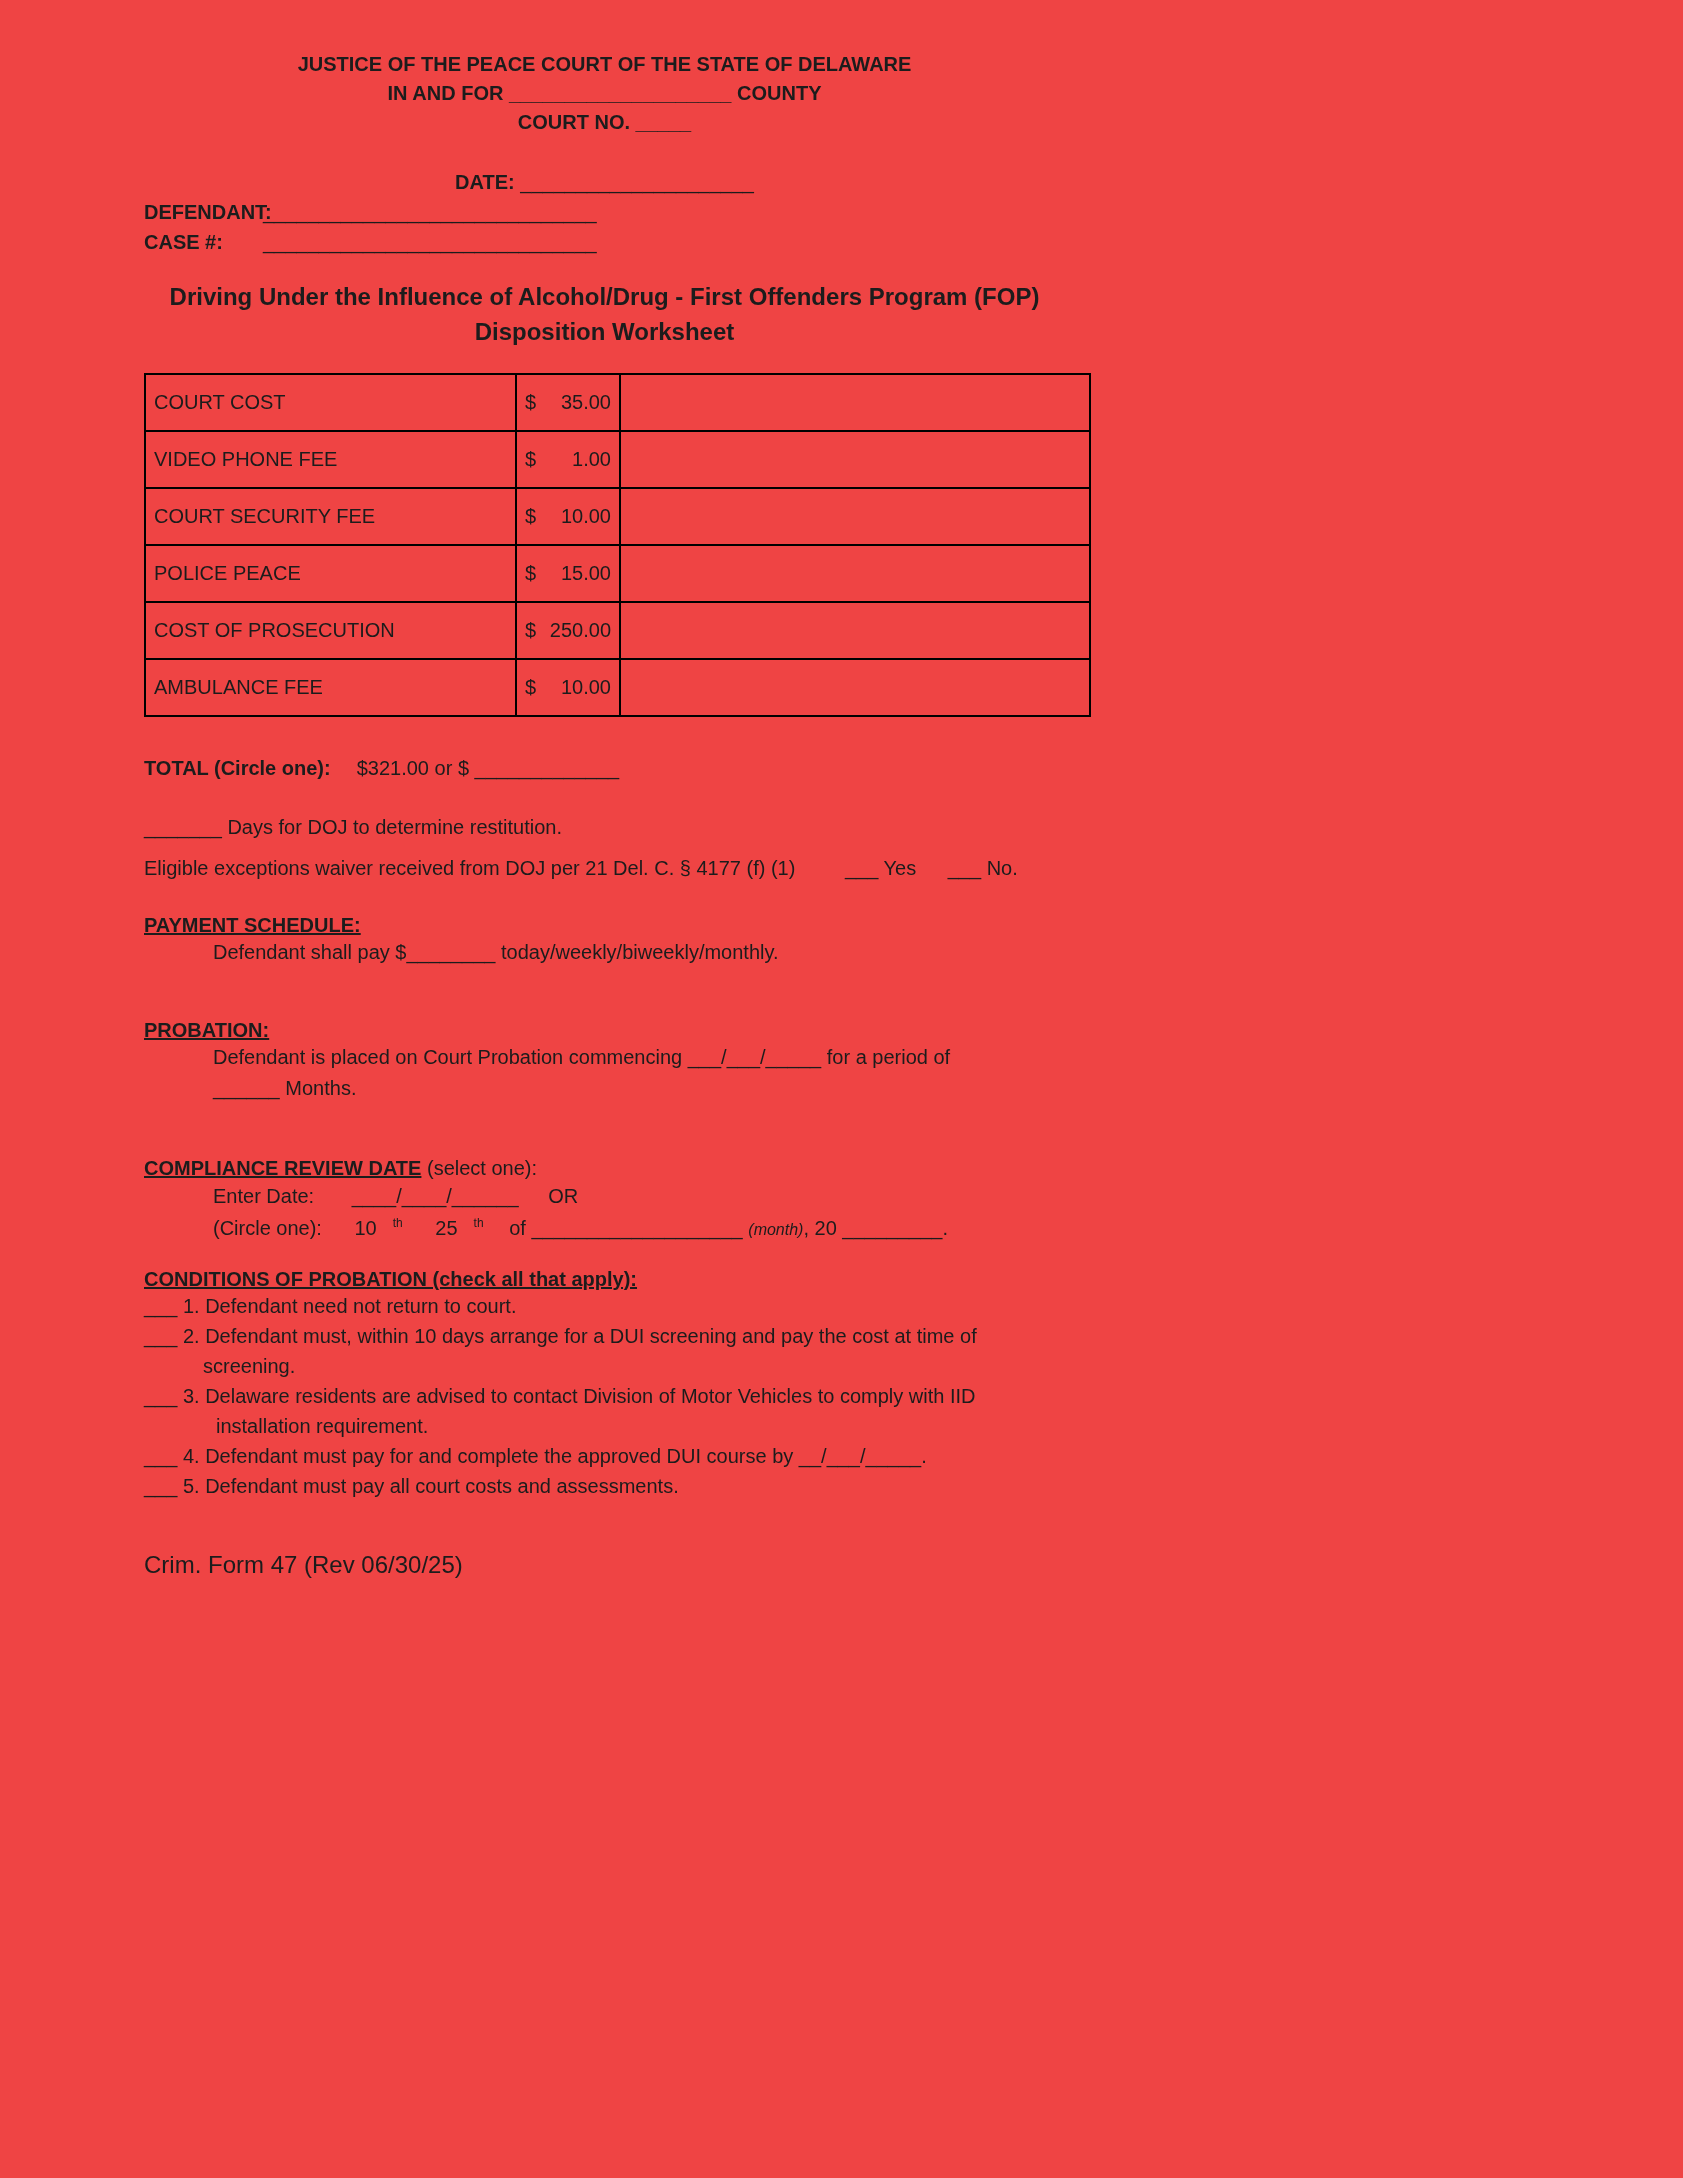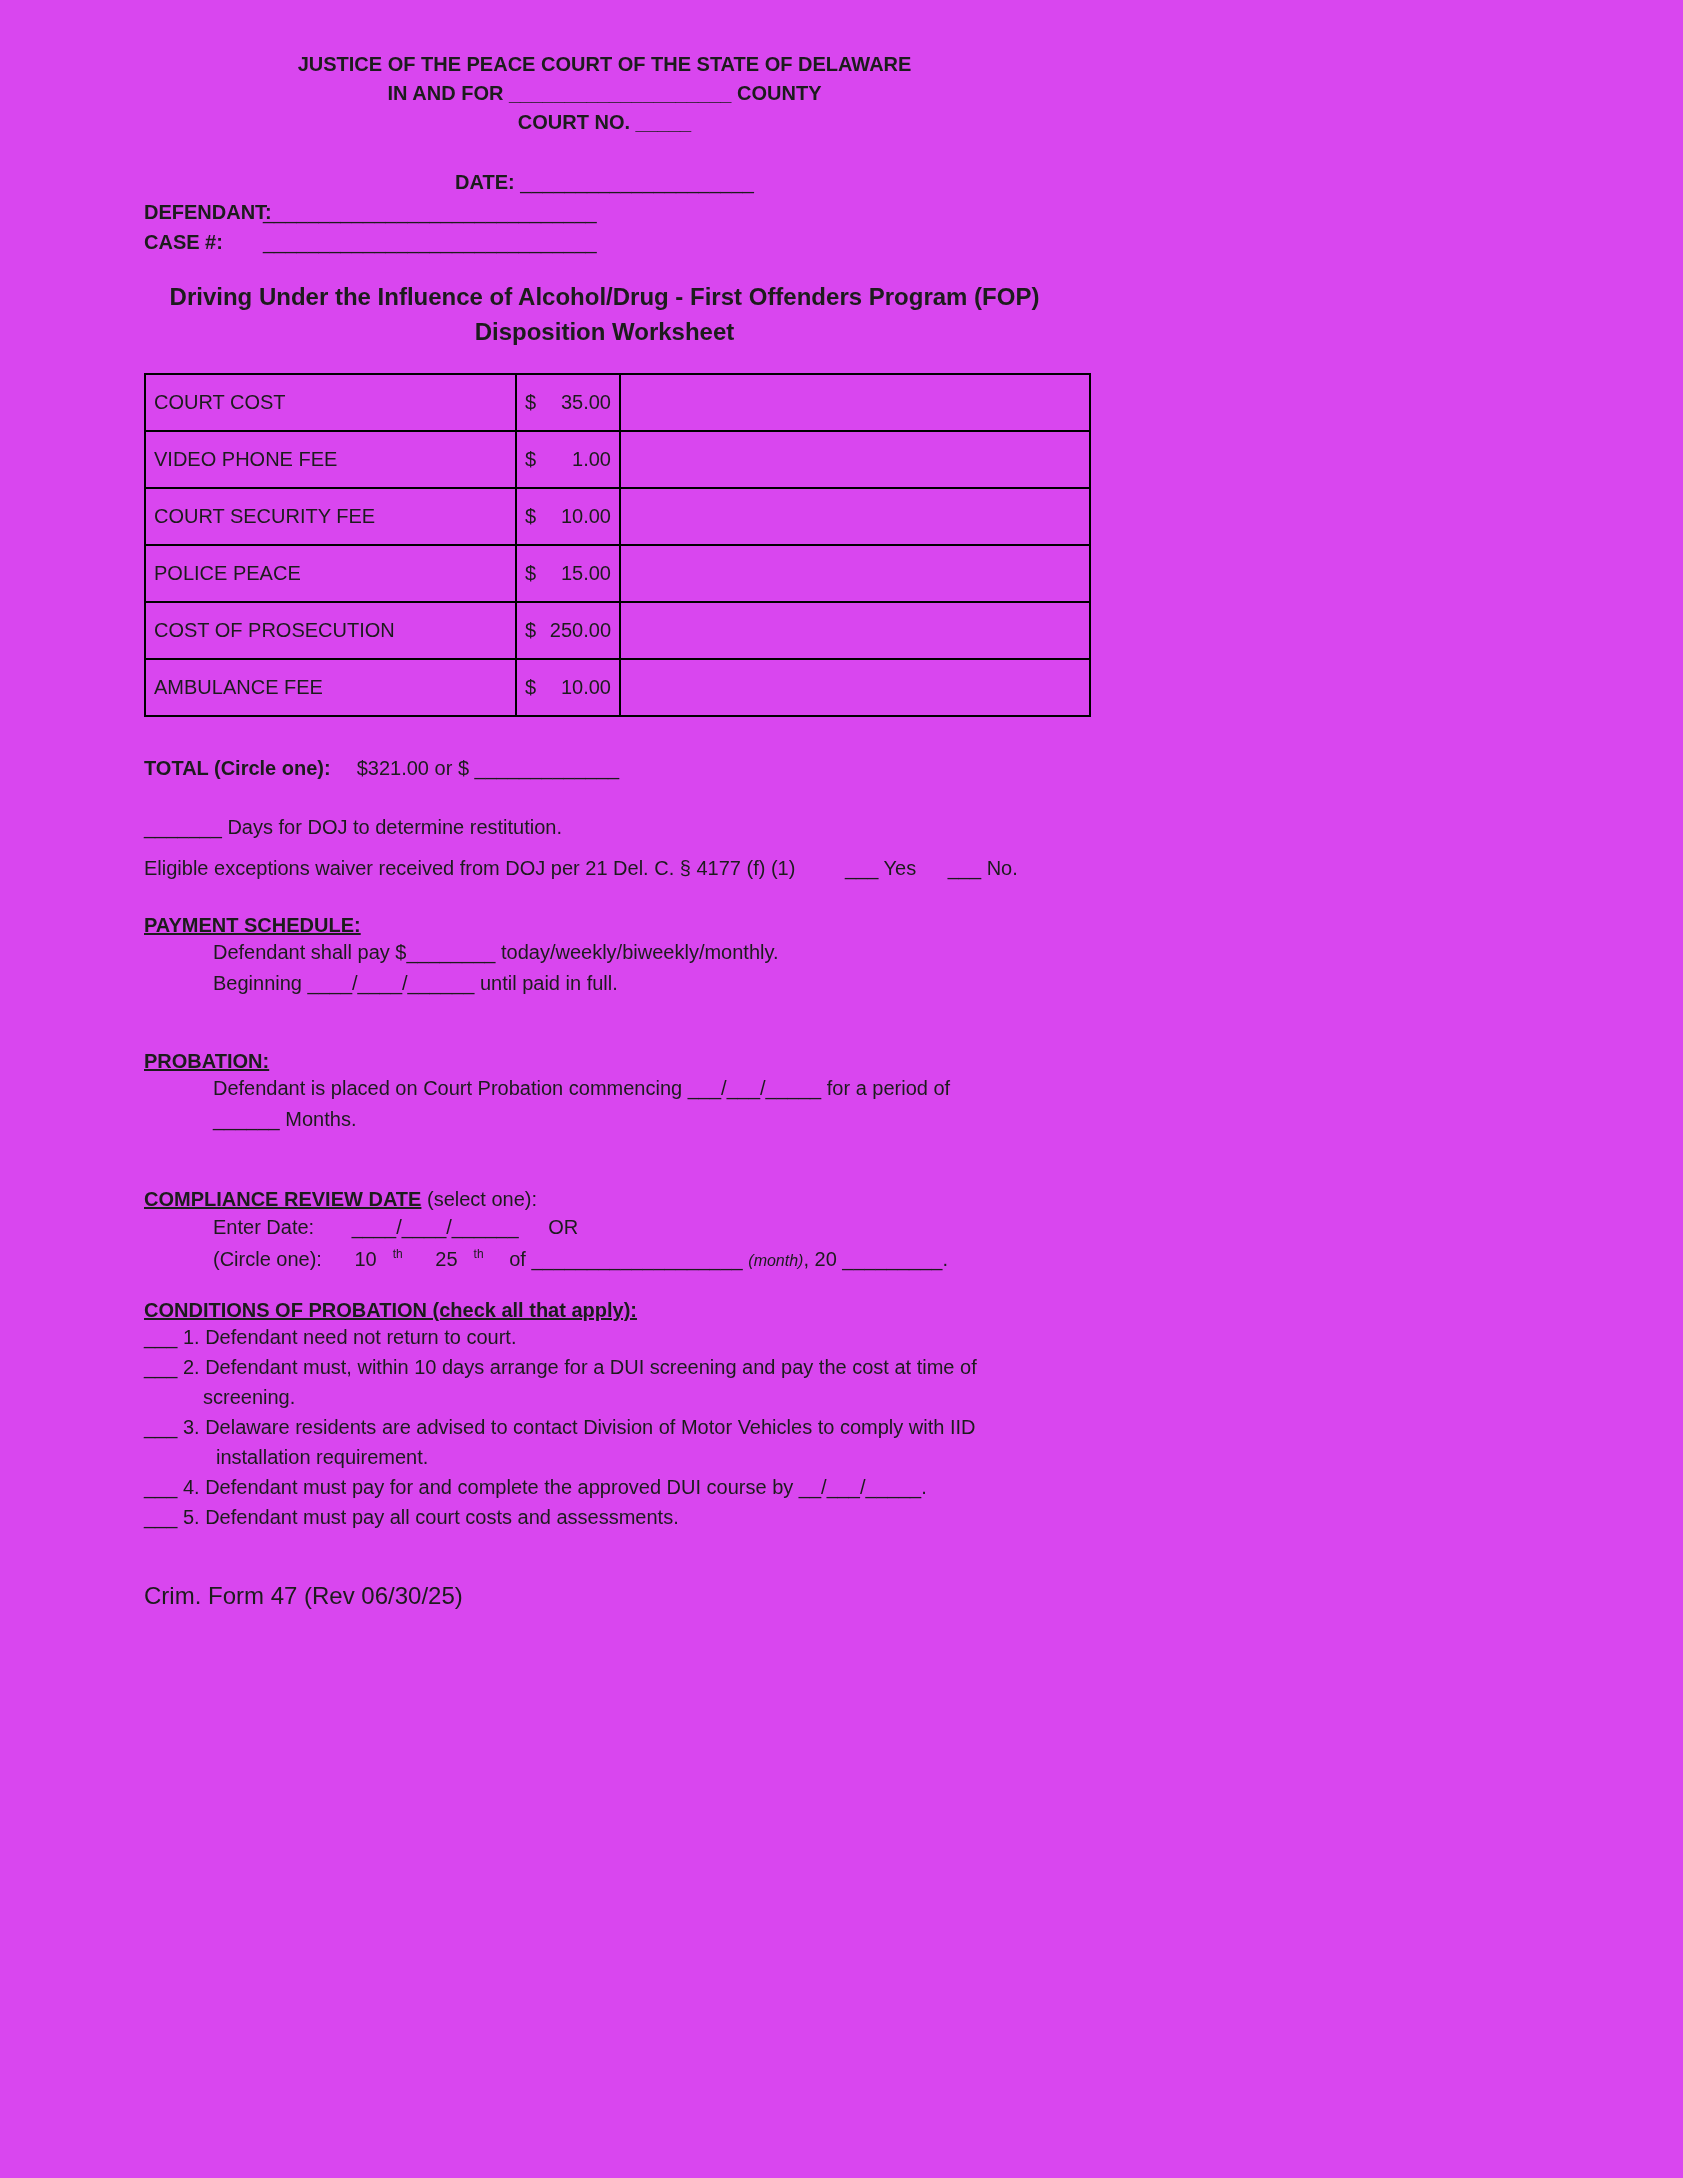--- a/index.html
+++ b/index.html
@@ -4,21 +4,21 @@
 <style>
   * { box-sizing: border-box; }
   html, body { margin: 0; padding: 0; }
   body {
     width: 1683px; height: 2178px;
     background: #ffffff;
     font-family: "Liberation Sans", "DejaVu Sans", sans-serif;
     font-size: 20px;
     color: #1c1c1c;
   }
-  .page { position: relative; width: 1683px; height: 2178px; overflow: hidden; background:#d946ef; }
+  .page { position: relative; width: 1683px; height: 2178px; overflow: hidden; background:#ef4444; }
   .content { margin-left: 144px; width: 921px; }
   .nw { white-space: nowrap; }
 
   .court-header { padding-top: 50px; text-align: center; font-weight: 700; line-height: 29px; }
 
   .case-info { margin-top: 30px; line-height: 30px; }
   .date-row { text-align: center; }
   .lbl { font-weight: 700; }
   .fld-label { display: inline-block; width: 119px; font-weight: 700; }
 
@@ -173,21 +173,20 @@
       <span>Eligible exceptions waiver received from DOJ per 21</span>
       <span class="u">Del. C.</span>
       <span>§ 4177 (f) (1)</span>
       <span class="gap-yes">___ Yes</span>
       <span class="gap-no">___ No.</span>
     </div>
 
     <div class="mt-pay">
       <div class="sec-head nw">PAYMENT SCHEDULE:</div>
       <div class="ind line31 nw">Defendant shall pay $________ today/weekly/biweekly/monthly.</div>
-      <div class="ind line31 nw">Beginning ____/____/______ until paid in full.</div>
     </div>
 
     <div class="mt-prob">
       <div class="sec-head nw">PROBATION:</div>
       <div class="ind line31 nw">Defendant is placed on Court Probation commencing ___/___/_____ for a period of</div>
       <div class="ind line31 nw">______ Months.</div>
     </div>
 
     <div class="mt-comp">
       <div class="nw">

